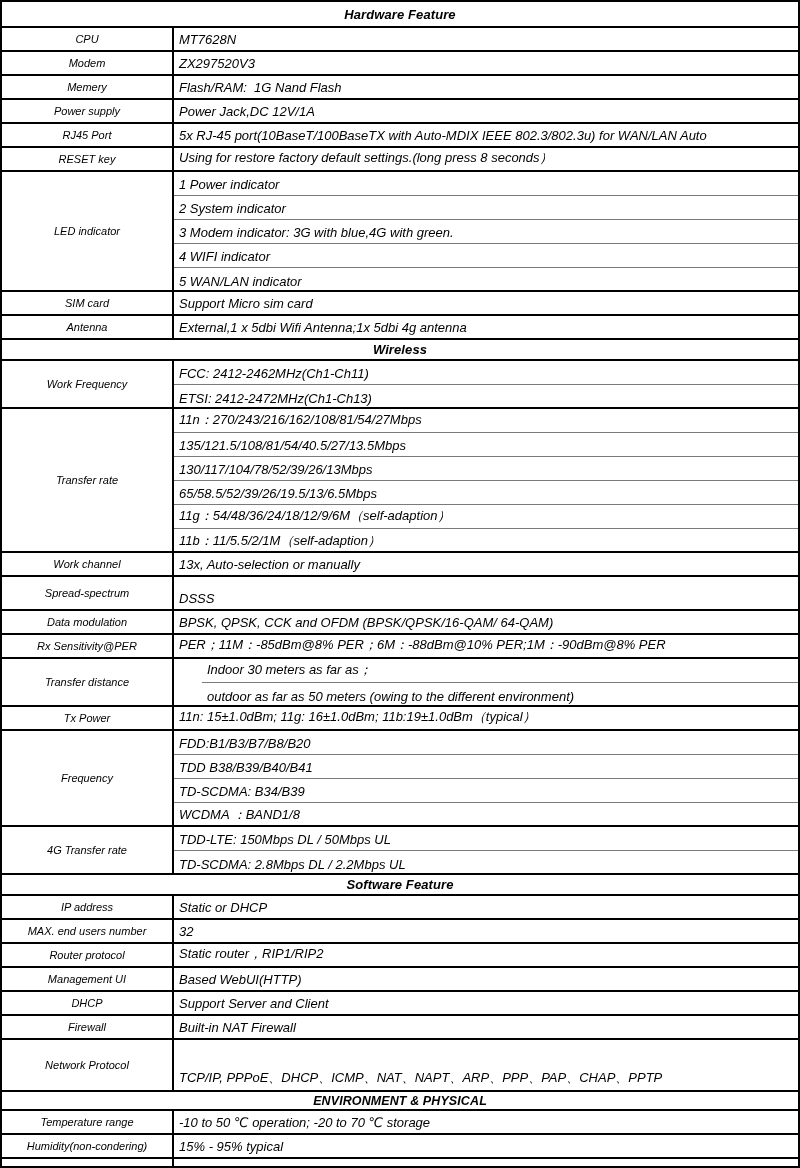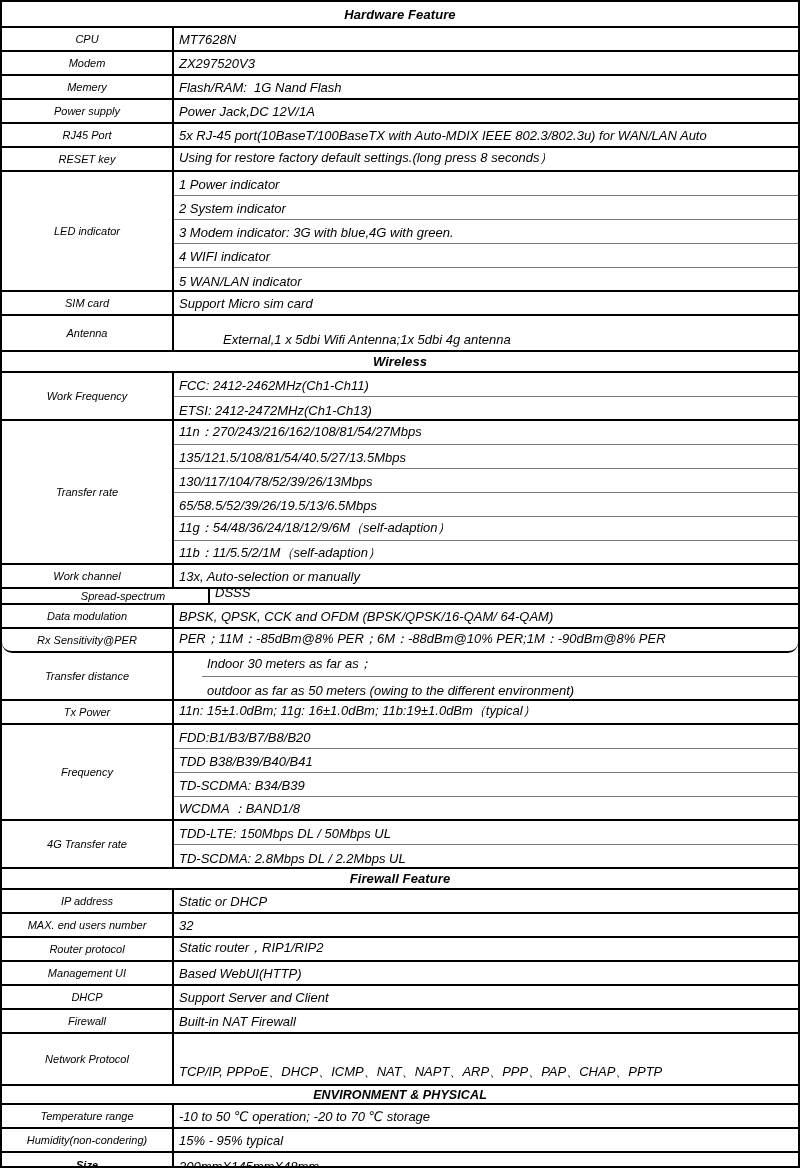--- a/index.html
+++ b/index.html
@@ -121,21 +121,21 @@
         <div class="value-line">4 WIFI indicator</div>
         <div class="value-line">5 WAN/LAN indicator</div>
       </div>
     </div>
     <div class="row" style="height: 24px;">
       <div class="label-cell">SIM card</div>
       <div class="value-cell">
         <div class="value-line fill">Support Micro sim card</div>
       </div>
     </div>
-    <div class="row" style="height: 36px; gap: 44px;">
+    <div class="row" style="height: 24px;">
       <div class="label-cell">Antenna</div>
       <div class="value-cell">
         <div class="value-line fill">External,1 x 5dbi Wifi Antenna;1x 5dbi 4g antenna</div>
       </div>
     </div>
     <div class="section-header">Wireless</div>
     <div class="row" style="height: 48px;">
       <div class="label-cell">Work Frequency</div>
       <div class="value-cell">
         <div class="value-line">FCC: 2412-2462MHz(Ch1-Ch11)</div>
@@ -152,33 +152,33 @@
         <div class="value-line">11g：54/48/36/24/18/12/9/6M（self-adaption）</div>
         <div class="value-line">11b：11/5.5/2/1M（self-adaption）</div>
       </div>
     </div>
     <div class="row" style="height: 24px;">
       <div class="label-cell">Work channel</div>
       <div class="value-cell">
         <div class="value-line fill">13x, Auto-selection or manually</div>
       </div>
     </div>
-    <div class="row" style="height: 16px; padding-left: 36px;">
+    <div class="row" style="height: 34px;">
       <div class="label-cell">Spread-spectrum</div>
       <div class="value-cell">
         <div class="value-line fill">DSSS</div>
       </div>
     </div>
     <div class="row" style="height: 24px;">
       <div class="label-cell">Data modulation</div>
       <div class="value-cell">
         <div class="value-line fill">BPSK, QPSK, CCK and OFDM (BPSK/QPSK/16-QAM/ 64-QAM)</div>
       </div>
     </div>
-    <div class="row" style="height: 24px; border-radius: 10px;">
+    <div class="row" style="height: 24px;">
       <div class="label-cell">Rx Sensitivity@PER</div>
       <div class="value-cell">
         <div class="value-line fill">PER；11M：-85dBm@8% PER；6M：-88dBm@10% PER;1M：-90dBm@8% PER</div>
       </div>
     </div>
     <div class="row" style="height: 48px; gap: 28px;">
       <div class="label-cell">Transfer distance</div>
       <div class="value-cell">
         <div class="value-line">Indoor 30 meters as far as；</div>
         <div class="value-line">outdoor as far as 50 meters (owing to the different environment)</div>
@@ -199,21 +199,21 @@
         <div class="value-line">WCDMA ：BAND1/8</div>
       </div>
     </div>
     <div class="row" style="height: 48px;">
       <div class="label-cell">4G Transfer rate</div>
       <div class="value-cell">
         <div class="value-line">TDD-LTE: 150Mbps DL / 50Mbps UL</div>
         <div class="value-line">TD-SCDMA: 2.8Mbps DL / 2.2Mbps UL</div>
       </div>
     </div>
-    <div class="section-header">Firewall Feature</div>
+    <div class="section-header">Software Feature</div>
     <div class="row" style="height: 24px;">
       <div class="label-cell">IP address</div>
       <div class="value-cell">
         <div class="value-line fill">Static or DHCP</div>
       </div>
     </div>
     <div class="row" style="height: 24px;">
       <div class="label-cell">MAX. end users number</div>
       <div class="value-cell">
         <div class="value-line fill">32</div>

